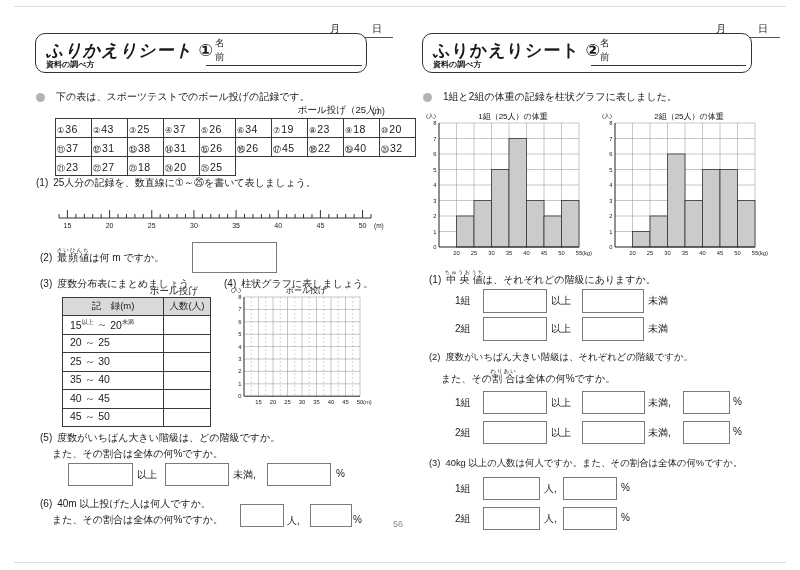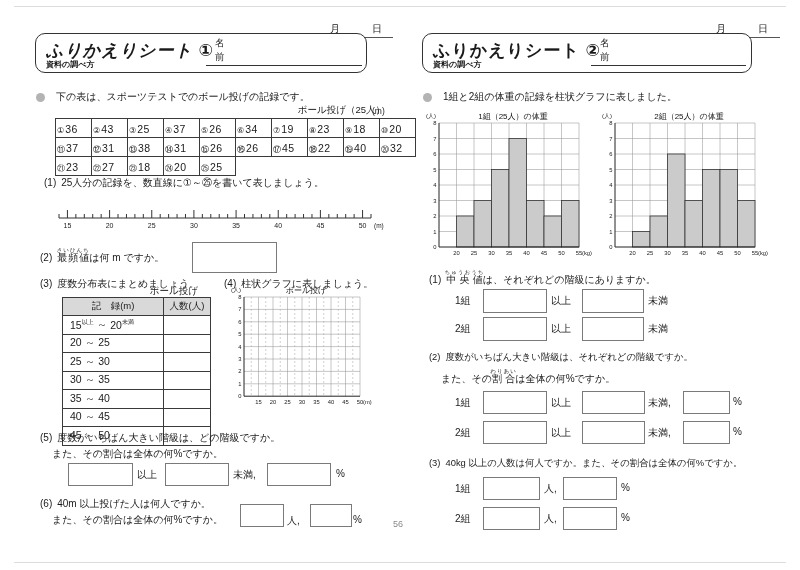--- a/index.html
+++ b/index.html
@@ -111,21 +111,21 @@
             <td class="ghost"></td>
             <td class="ghost"></td>
             <td class="ghost"></td>
             <td class="ghost"></td>
             <td class="ghost"></td>
           </tr>
         </tbody>
     </table>
   </div>
 
-  <div class="abs txt" style="left:44px;top:176px;">
+  <div class="abs txt" style="left:36px;top:176px;">
     <span class="qnum">(1)</span><span>25人分の記録を、数直線に①～㉕を書いて表しましょう。</span>
   </div>
 
   <svg class="abs" width="346" height="34" style="left:51px;top:203px;">
       <line x1="8" y1="15" x2="320" y2="15" class="nl"></line>
       <line x1="8" y1="11" x2="8" y2="15" class="nl"></line>
       <line x1="16.43243243243243" y1="7" x2="16.43243243243243" y2="15" class="nl"></line>
       <line x1="24.864864864864863" y1="11" x2="24.864864864864863" y2="15" class="nl"></line>
       <line x1="33.2972972972973" y1="11" x2="33.2972972972973" y2="15" class="nl"></line>
       <line x1="41.729729729729726" y1="11" x2="41.729729729729726" y2="15" class="nl"></line>
@@ -198,24 +198,20 @@
           <tr>
             <td class="fcell"><span>15</span><span class="sup">以上</span><span class="tilde">～</span><span>20</span><span class="sup">未満</span></td>
             <td class="fblank"></td>
           </tr>
           <tr>
             <td class="fcell"><span>20</span><span class="tilde">～</span><span>25</span></td>
             <td class="fblank"></td>
           </tr>
           <tr>
             <td class="fcell"><span>25</span><span class="tilde">～</span><span>30</span></td>
-            <td class="fblank"></td>
-          </tr>
-          <tr>
-            <td class="fcell"><span>30</span><span class="tilde">～</span><span>35</span></td>
             <td class="fblank"></td>
           </tr>
           <tr>
             <td class="fcell"><span>35</span><span class="tilde">～</span><span>40</span></td>
             <td class="fblank"></td>
           </tr>
           <tr>
             <td class="fcell"><span>40</span><span class="tilde">～</span><span>45</span></td>
             <td class="fblank"></td>
           </tr>

